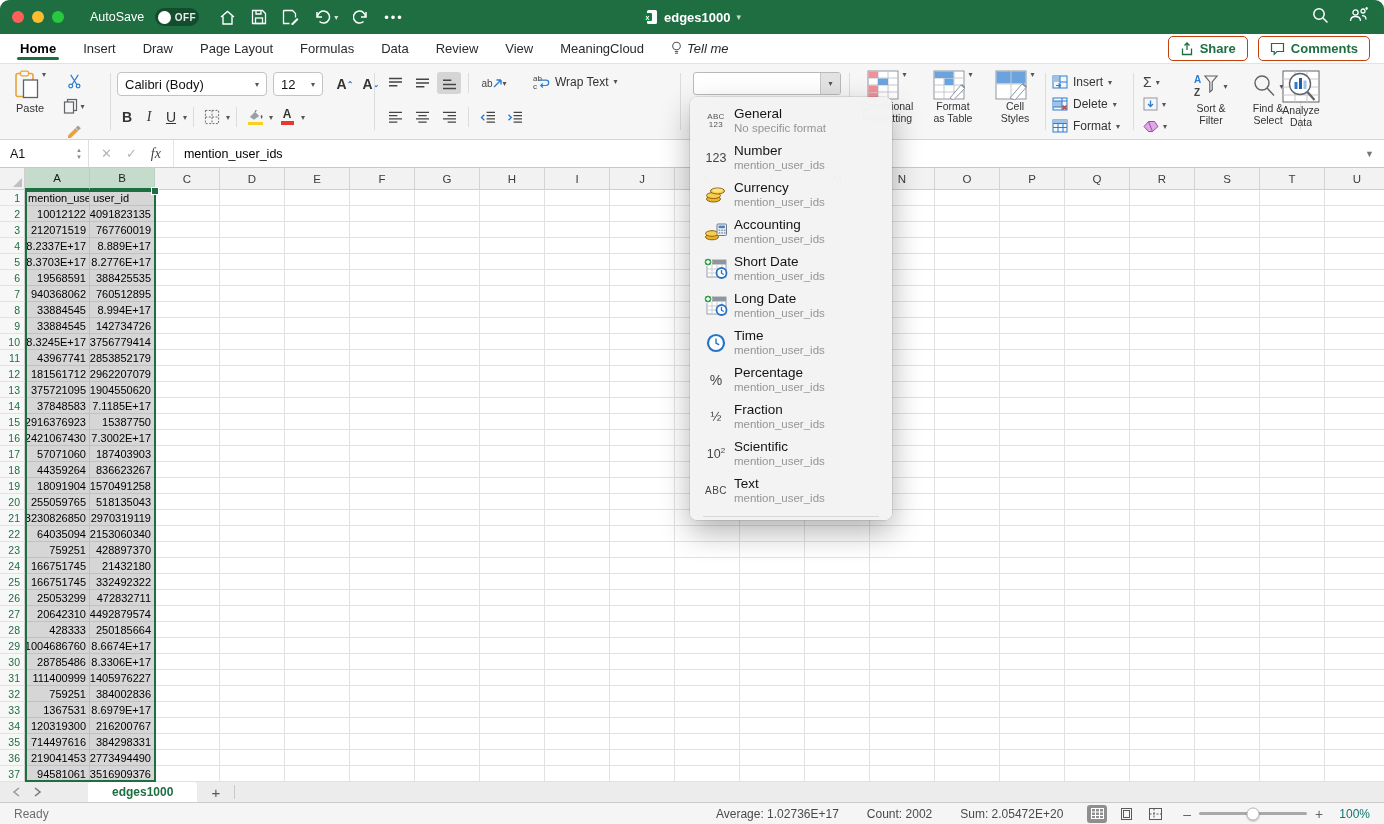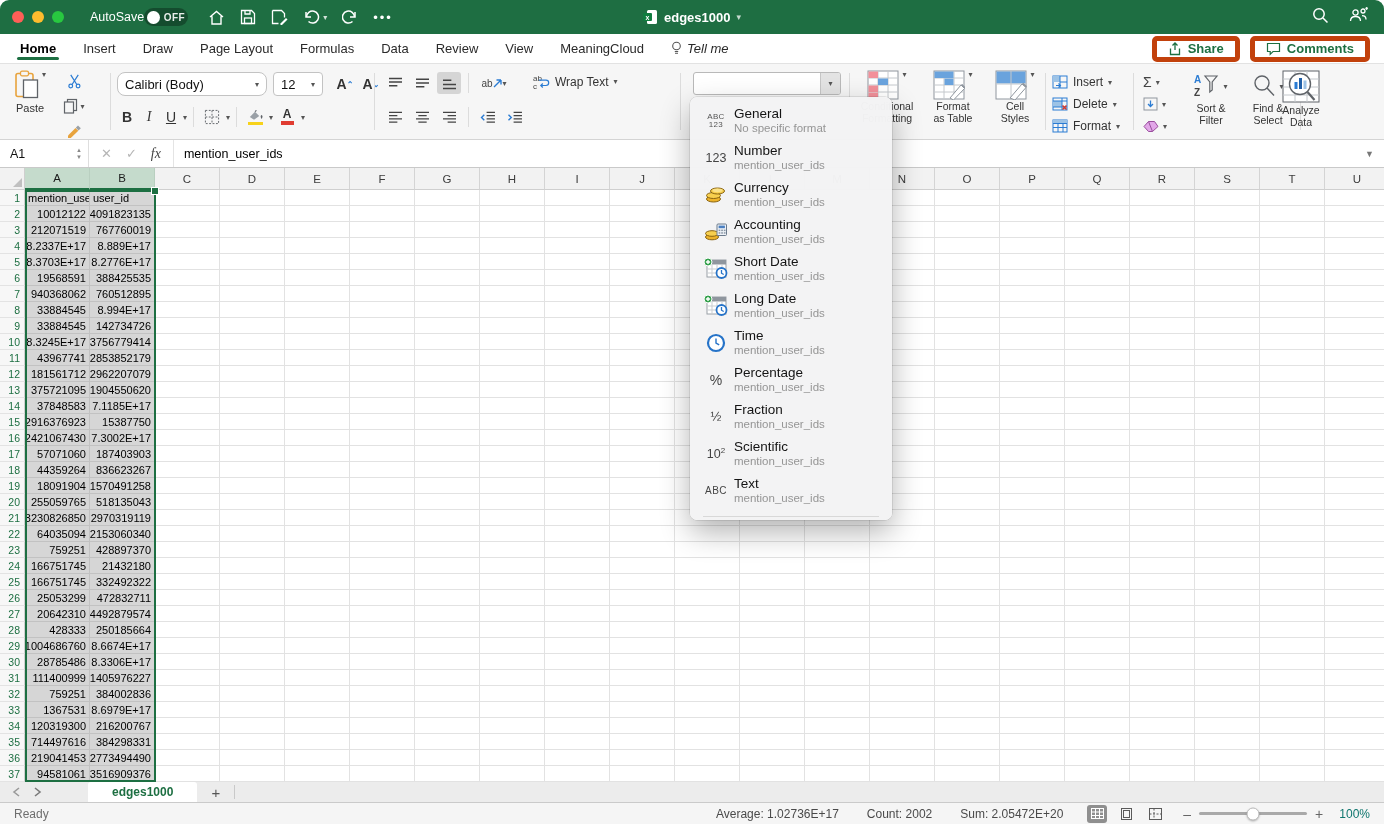--- a/index.html
+++ b/index.html
@@ -8,21 +8,21 @@
     font-family:"Liberation Sans", sans-serif;
     position:relative; overflow:hidden; background:#fff;
     -webkit-font-smoothing:antialiased; cursor:default;
   }
   
   .titlebar { position:absolute; top:0; left:0; right:0; height:34px;
     background:#1e6e42; display:flex; align-items:center; border-radius:9px 9px 0 0; }
   .tlights { display:flex; gap:8px; margin-left:12px; }
   .tl { width:12px; height:12px; border-radius:50%; }
   .tl.red{background:#ff5f57;} .tl.yel{background:#febc2e;} .tl.grn{background:#28c840;}
-  .autosave { display:flex; align-items:center; gap:0; margin-left:26px; color:#fff; font-size:12.5px; }
+  .autosave { display:flex; align-items:center; gap:11px; margin-left:26px; color:#fff; font-size:12.5px; }
   .pill { width:44px; height:18px; border-radius:9px; background:rgba(0,0,0,.30);
     display:flex; align-items:center; padding:0 3px; gap:4px; }
   .knob { width:13px; height:13px; border-radius:50%; background:#fff; }
   .pill .offtxt { font-size:10px; font-weight:bold; color:rgba(255,255,255,.9); letter-spacing:.5px; }
   .ticons { display:flex; align-items:center; gap:15px; margin-left:20px; }
   .ticons svg { display:block; }
   .doc-title { position:absolute; left:50%; top:0; height:34px; transform:translateX(-50%);
     display:flex; align-items:center; gap:6px; color:#fff; font-size:13px; font-weight:bold; }
   .doc-title .chev { font-size:9px; color:rgba(255,255,255,.75); font-weight:normal; }
   .tbright { position:absolute; right:16px; top:0; height:34px; display:flex; align-items:center; gap:20px; }
@@ -30,21 +30,21 @@
   .tabrow { position:absolute; top:34px; left:0; right:0; height:30px; background:#fff;
     display:flex; align-items:center; padding-left:20px; border-bottom:1px solid #e2e2e2; }
   .tabs-host { display:flex; align-items:center; gap:27px; }
   .mtab { font-size:13px; color:#2a2a2a; position:relative; padding:4px 0; }
   .mtab.active { font-weight:bold; color:#000; }
   .mtab.active::after { content:""; position:absolute; left:-3px; right:-3px; bottom:0;
     height:3px; background:#1d6f42; border-radius:2px; }
   .tellme { display:flex; align-items:center; gap:5px; margin-left:27px; font-size:13px; color:#2a2a2a;font-style:italic; }
   .hactions { margin-left:auto; margin-right:14px; display:flex; gap:10px; }
   .abtn { display:flex; align-items:center; gap:6px; height:25px; padding:8px 11px;
-    border:5px solid #c2410c; border-radius:5px; background:#fff; color:#1d6f42;
+    border:1px solid #c2410c; border-radius:5px; background:#fff; color:#1d6f42;
     font-size:13px; font-weight:bold; }
   
   .ribbon { position:absolute; top:64px; left:0; right:0; height:76px; background:#f6f6f6;
     border-bottom:1px solid #d4d4d4; font-size:11px; color:#333; }
   .rdiv { position:absolute; top:9px; bottom:9px; width:1px; background:#dcdcdc; }
   .chevs { font-size:8px; color:#555; }
   .btn-sm { width:24px; height:22px; display:flex; align-items:center; justify-content:center; border-radius:3px; }
   .btn-sm.pressed { background:#d5d5d5; }
   
   .paste-btn { position:absolute; left:6px; top:6px; width:48px; height:64px; display:flex;
@@ -293,21 +293,21 @@
     <span class="btn-sm">
         <svg width="17" height="16" viewBox="0 0 17 16">
           <path d="M2 12.5L9.5 5l2.8 2.8L4.8 15H2z" fill="#e8a33d"></path>
           <path d="M9.8 4.7l2.2-2.2 2.8 2.8-2.2 2.2z" fill="#9aa0a6"></path>
         </svg>
       </span>
   </div>
   <div class="rdiv" style="left:110px;"></div>
 
   <div class="font-row1">
-    <div class="selectbox" style="width:150px;border-radius:8px;">
+    <div class="selectbox" style="width:150px;">
       <span>Calibri (Body)</span>
       <span class="chevs">▾</span>
     </div>
     <div class="selectbox" style="width:50px;">
       <span>12</span>
       <span class="chevs">▾</span>
     </div>
     <div class="fontgrow">
       <span class="btn-sm fsz">A<sup>⌃</sup></span>
       <span class="btn-sm fsz">A<sup style="color:#2b7cd3;">⌄</sup></span>

